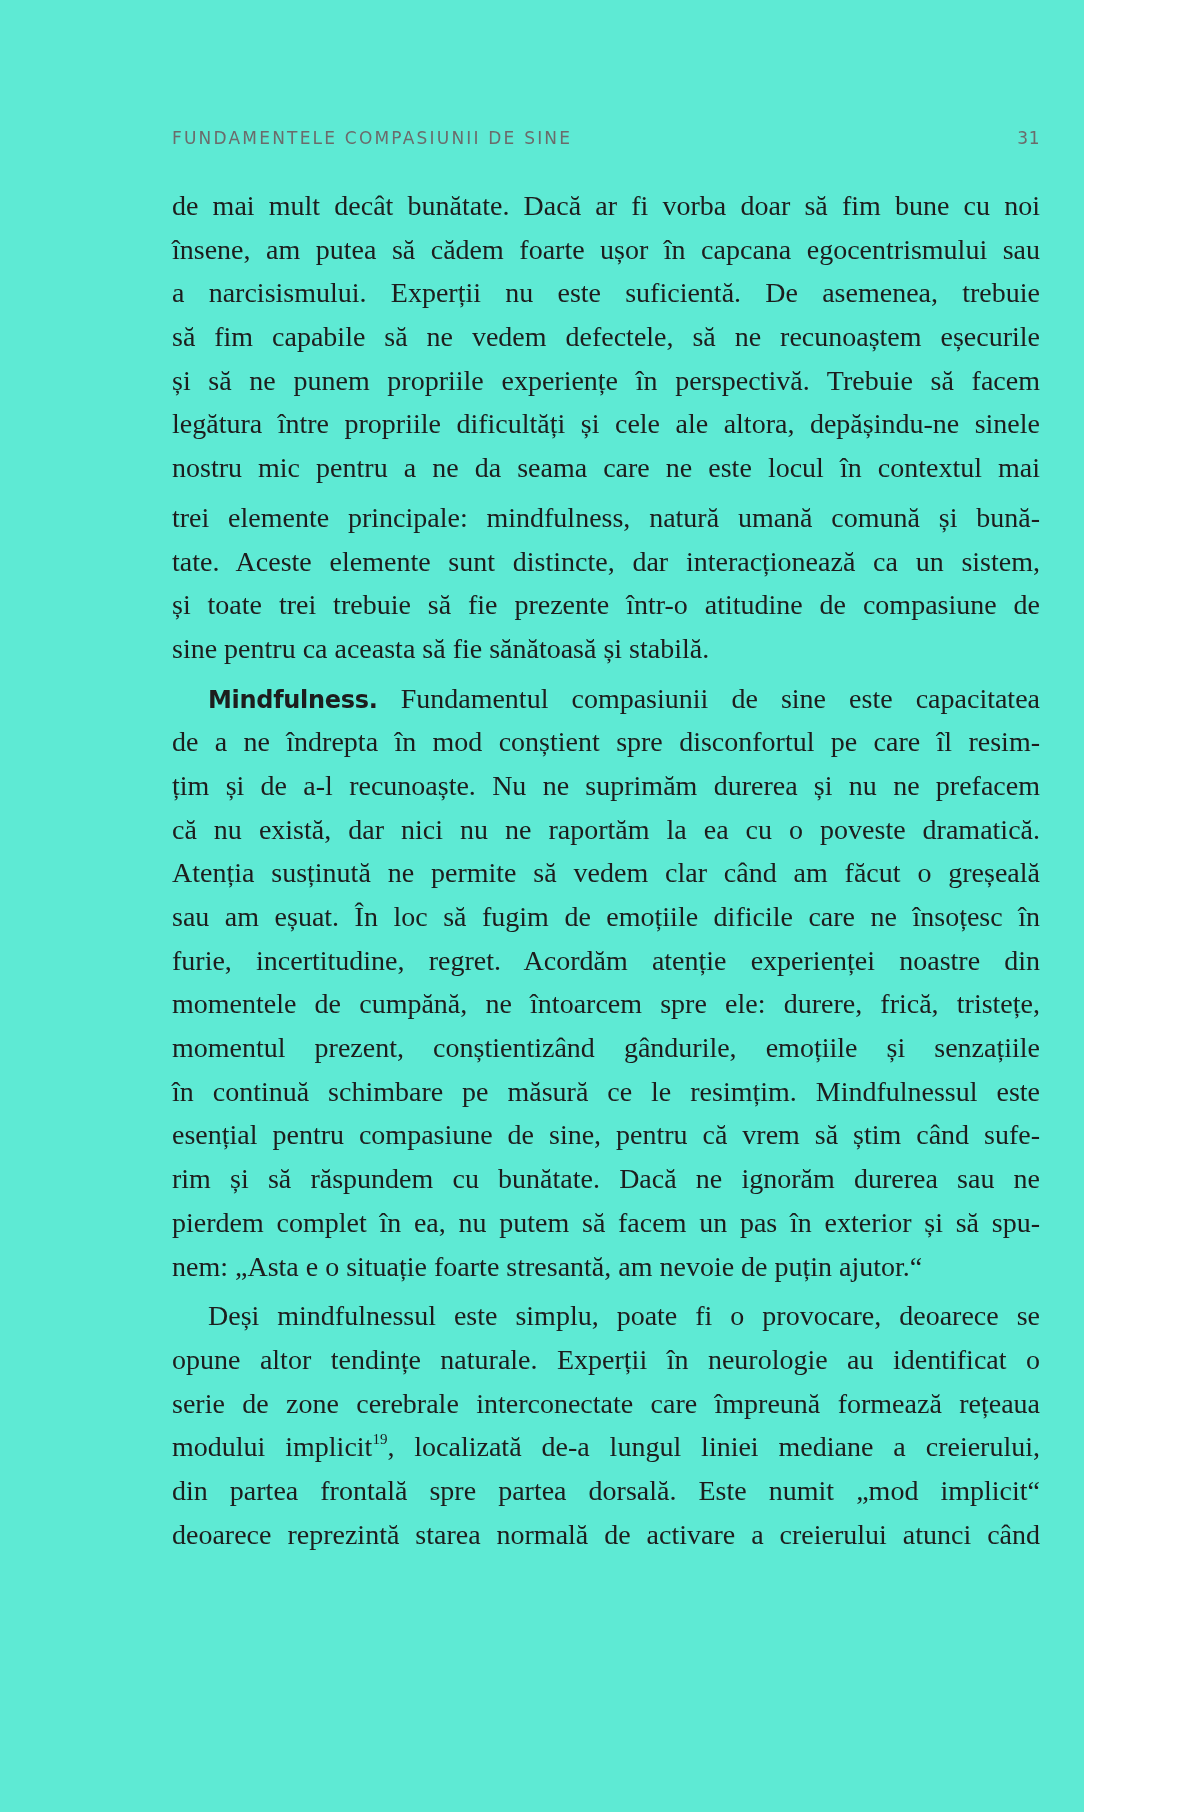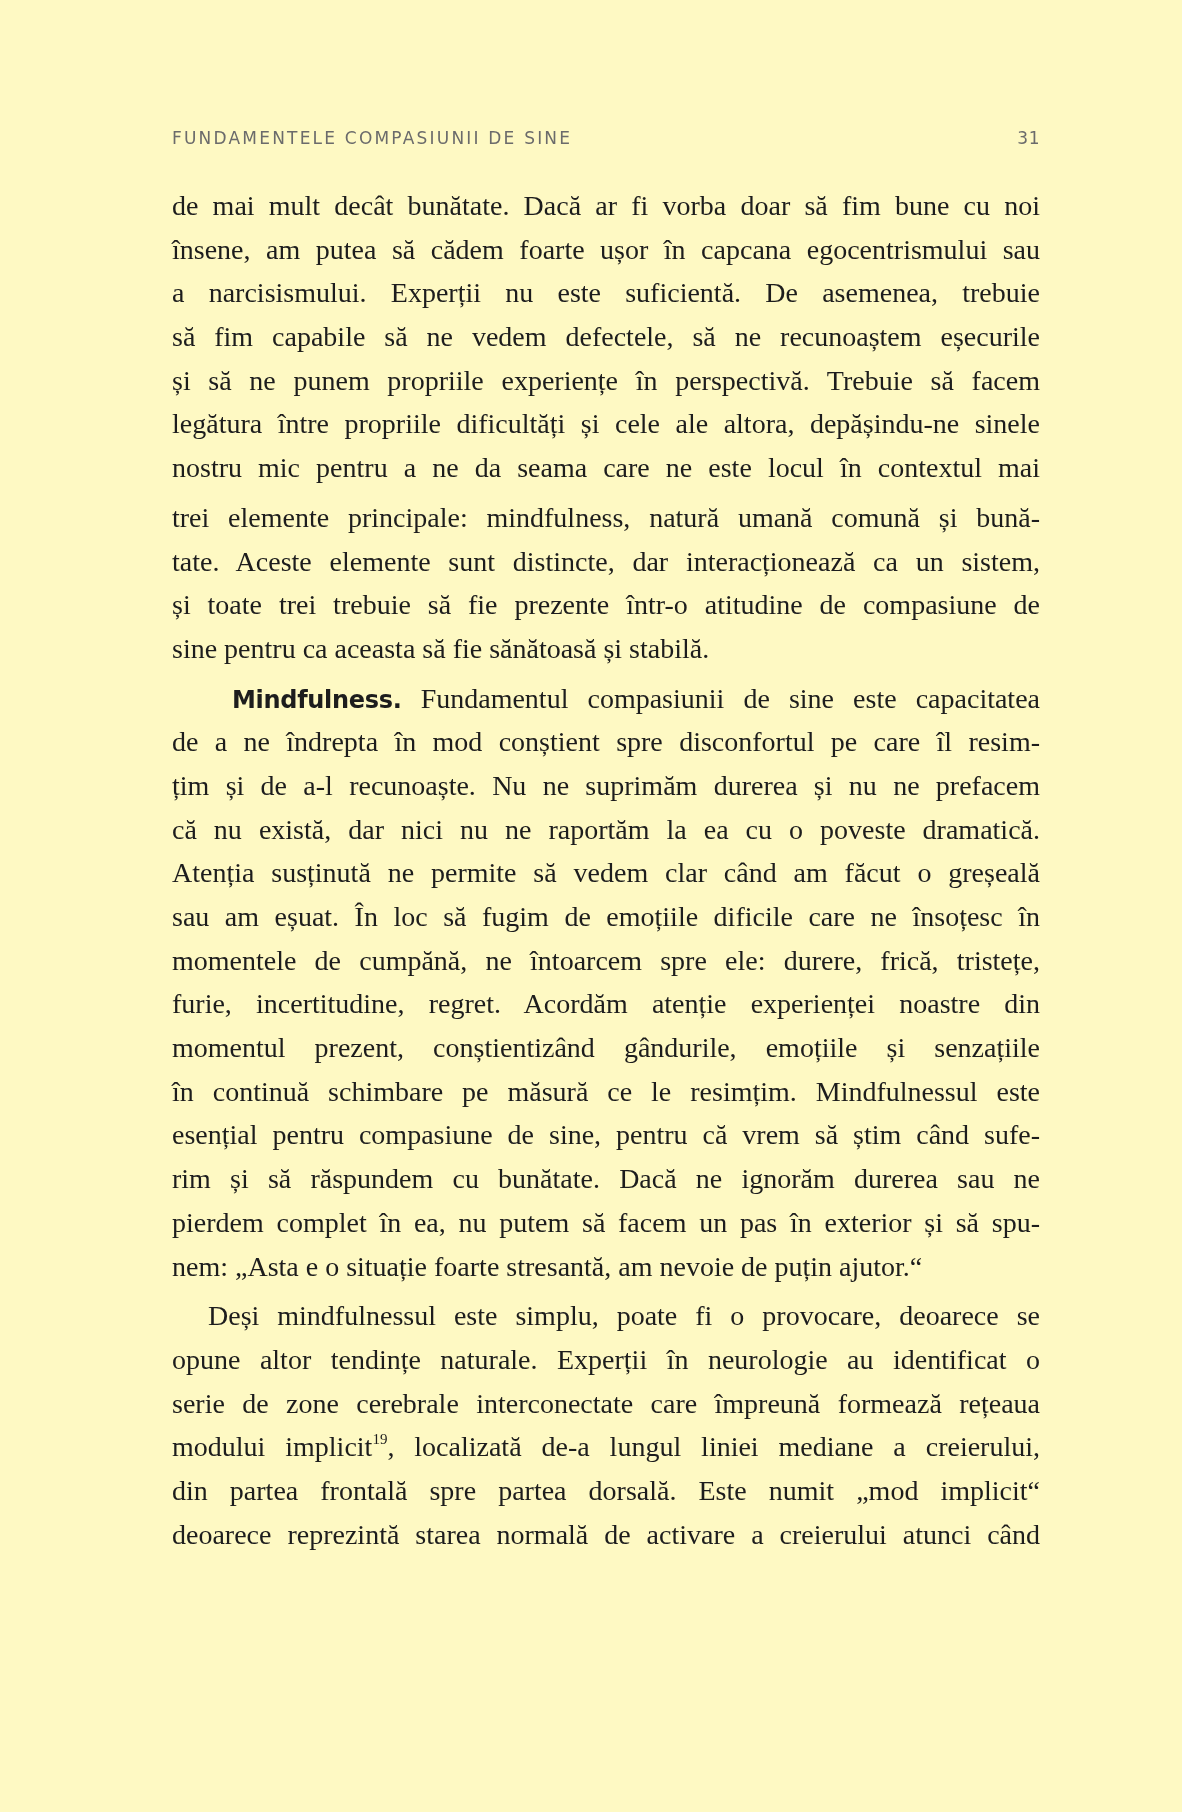--- a/index.html
+++ b/index.html
@@ -10,23 +10,23 @@
     body {
       width: 1182px;
       height: 1812px;
       position: relative;
       overflow: hidden;
     }
     .page {
       position: absolute;
       left: 0;
       top: 0;
-      width: 1182px;
+      width: 1084px;
       height: 1812px;
-      background: #fef9c3;
+      background: #5eead4;
     }
     .running-header {
       position: absolute;
       left: 172px;
       top: 128px;
       width: 868px;
       height: 30px;
       font-family: "DejaVu Sans", sans-serif;
       font-size: 17px;
       letter-spacing: 2.2px;
@@ -72,21 +72,20 @@
       text-indent: 36px;
     }
     .para + .para {
       margin-top: 6px;
     }
     .run-in-heading {
       font-family: "DejaVu Sans", sans-serif;
       font-weight: bold;
       font-size: 24px;
       letter-spacing: -0.3px;
-      margin-left: 24px;
     }
     sup {
       font-size: 15px;
       line-height: 0;
       vertical-align: 12px;
     }
   </style>
 </head>
 <body>
 
@@ -116,22 +115,22 @@
       <span class="line last">sine pentru ca aceasta să fie sănătoasă și stabilă.</span>
     </p>
 
     <p class="para indent">
       <span class="line first"><span class="run-in-heading">Mindfulness.</span><span> Fundamentul compasiunii de sine este capacitatea</span></span>
       <span class="line">de a ne îndrepta în mod conștient spre disconfortul pe care îl resim-</span>
       <span class="line">țim și de a-l recunoaște. Nu ne suprimăm durerea și nu ne prefacem</span>
       <span class="line">că nu există, dar nici nu ne raportăm la ea cu o poveste dramatică.</span>
       <span class="line">Atenția susținută ne permite să vedem clar când am făcut o greșeală</span>
       <span class="line">sau am eșuat. În loc să fugim de emoțiile dificile care ne însoțesc în</span>
+      <span class="line">furie, incertitudine, regret. Acordăm atenție experienței noastre din</span>
       <span class="line">momentele de cumpănă, ne întoarcem spre ele: durere, frică, tristețe,</span>
-      <span class="line">furie, incertitudine, regret. Acordăm atenție experienței noastre din</span>
       <span class="line">momentul prezent, conștientizând gândurile, emoțiile și senzațiile</span>
       <span class="line">în continuă schimbare pe măsură ce le resimțim. Mindfulnessul este</span>
       <span class="line">esențial pentru compasiune de sine, pentru că vrem să știm când sufe-</span>
       <span class="line">rim și să răspundem cu bunătate. Dacă ne ignorăm durerea sau ne</span>
       <span class="line">pierdem complet în ea, nu putem să facem un pas în exterior și să spu-</span>
       <span class="line last">nem: „Asta e o situație foarte stresantă, am nevoie de puțin ajutor.“</span>
     </p>
 
     <p class="para indent">
       <span class="line first">Deși mindfulnessul este simplu, poate fi o provocare, deoarece se</span>

